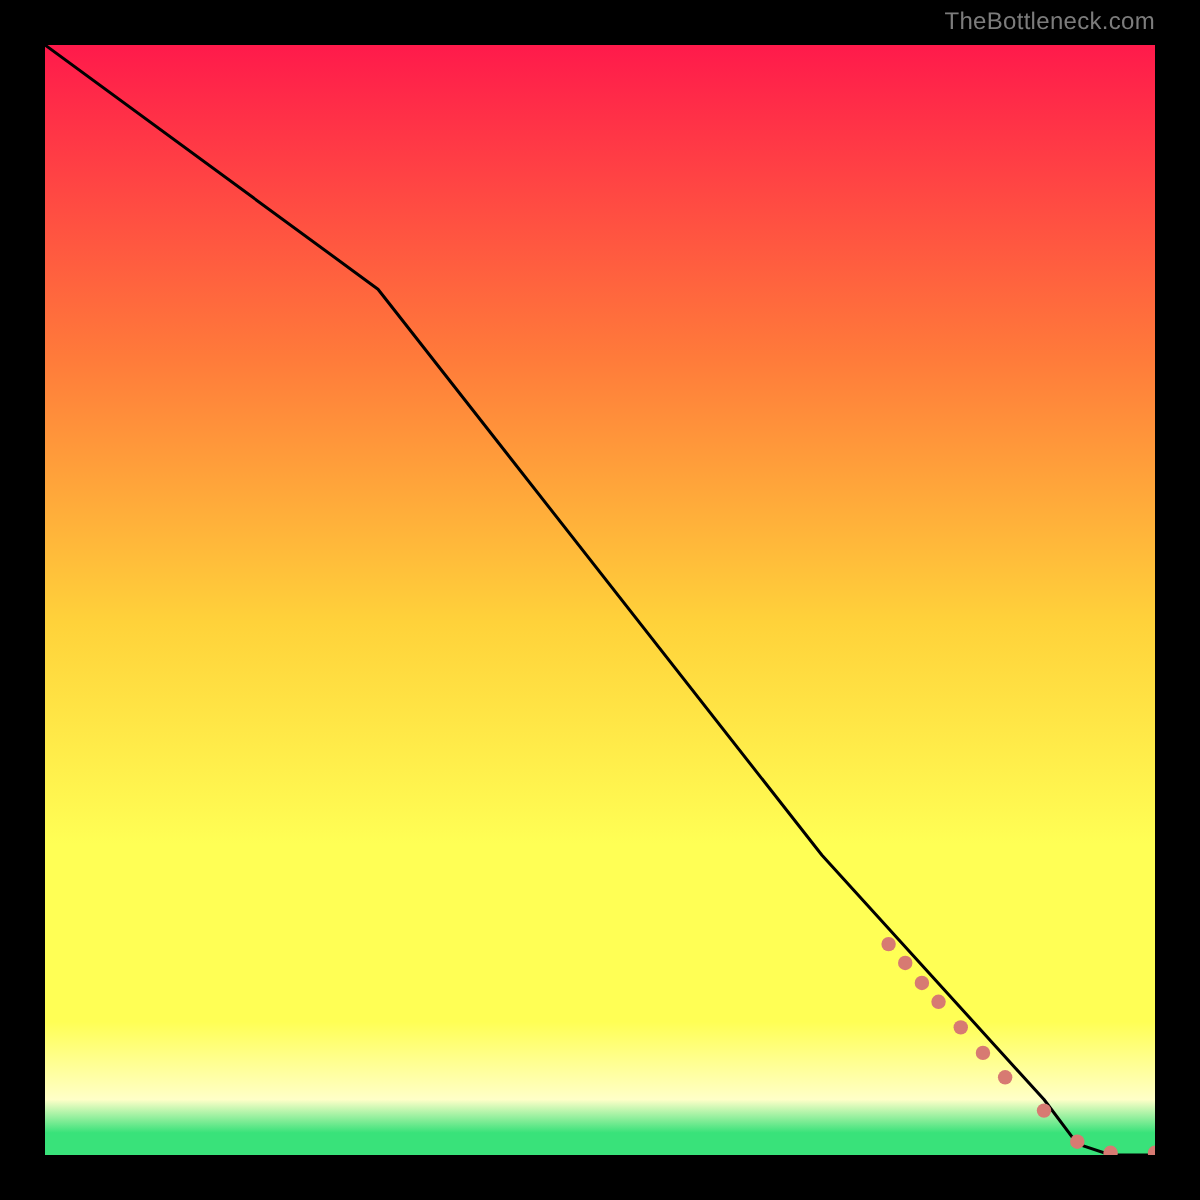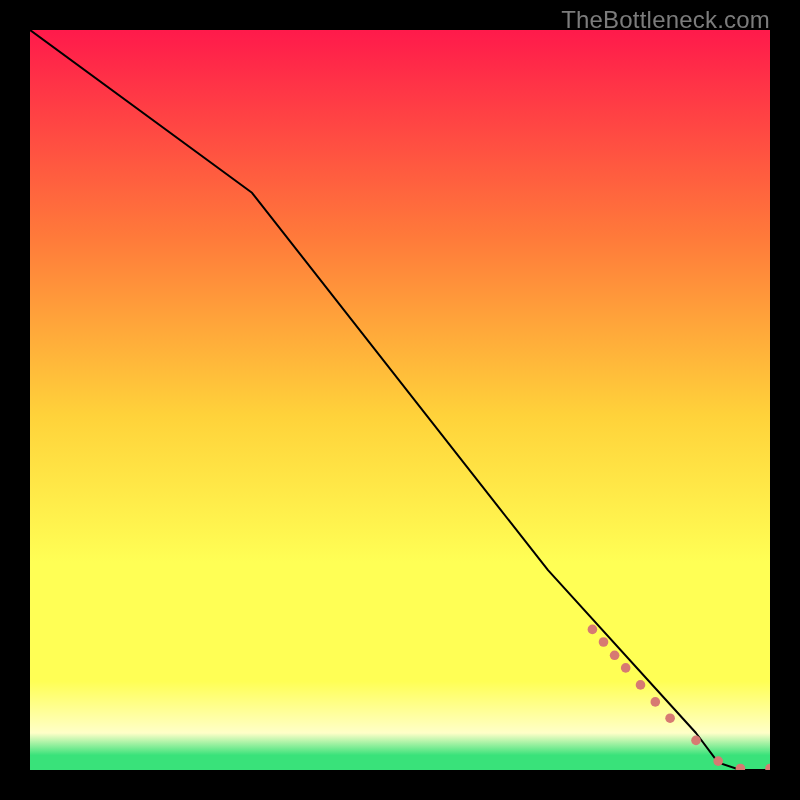--- a/index.html
+++ b/index.html
@@ -22,21 +22,21 @@
     left: 30px;
     top: 30px;
     width: 740px;
     height: 740px;
   }
   .attribution {
     position: absolute;
     top: 6px;
     right: 30px;
     color: #7c7c7c;
-    font-size: 24px;
+    font-size: 16px;
     font-weight: 500;
     letter-spacing: 0.2px;
   }
   svg { display: block; }
 </style>
 </head>
 <body>
 
 <div class="frame">
   <div class="attribution">TheBottleneck.com</div>

